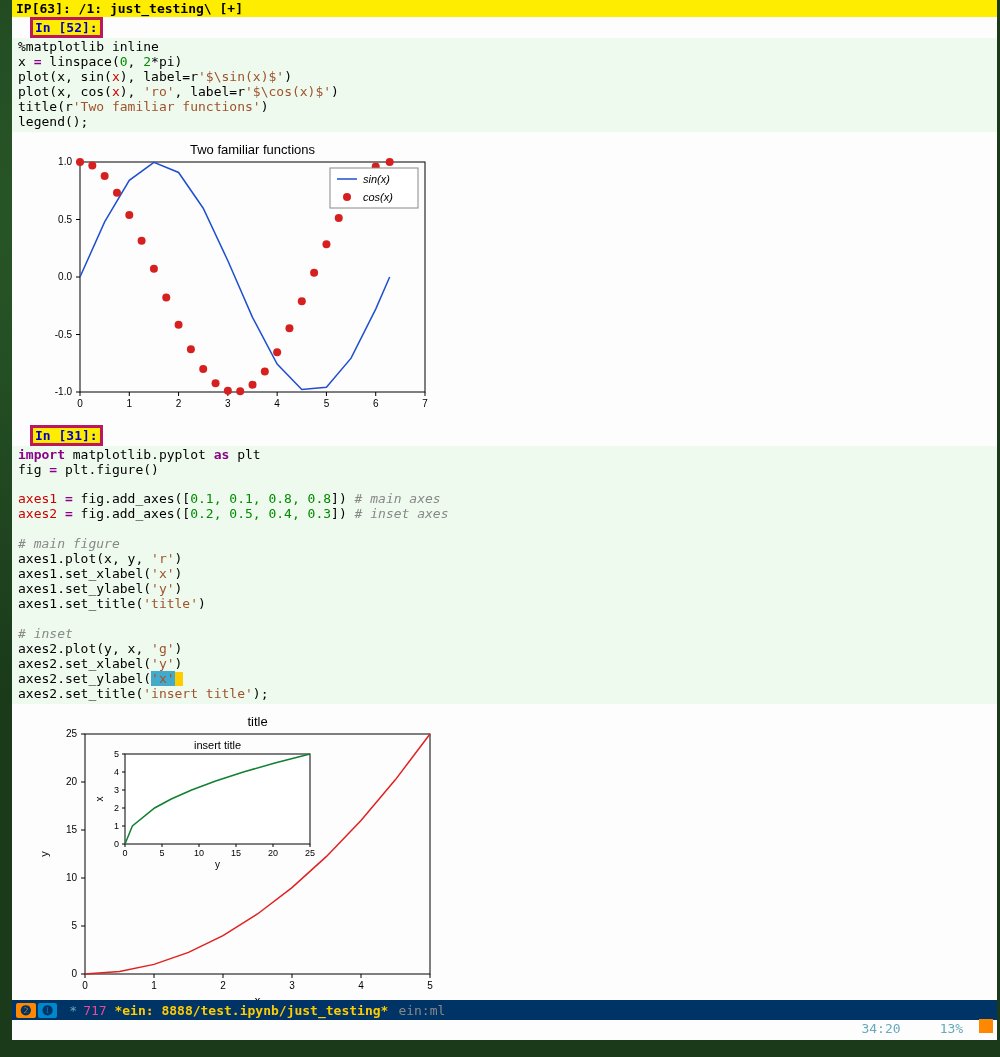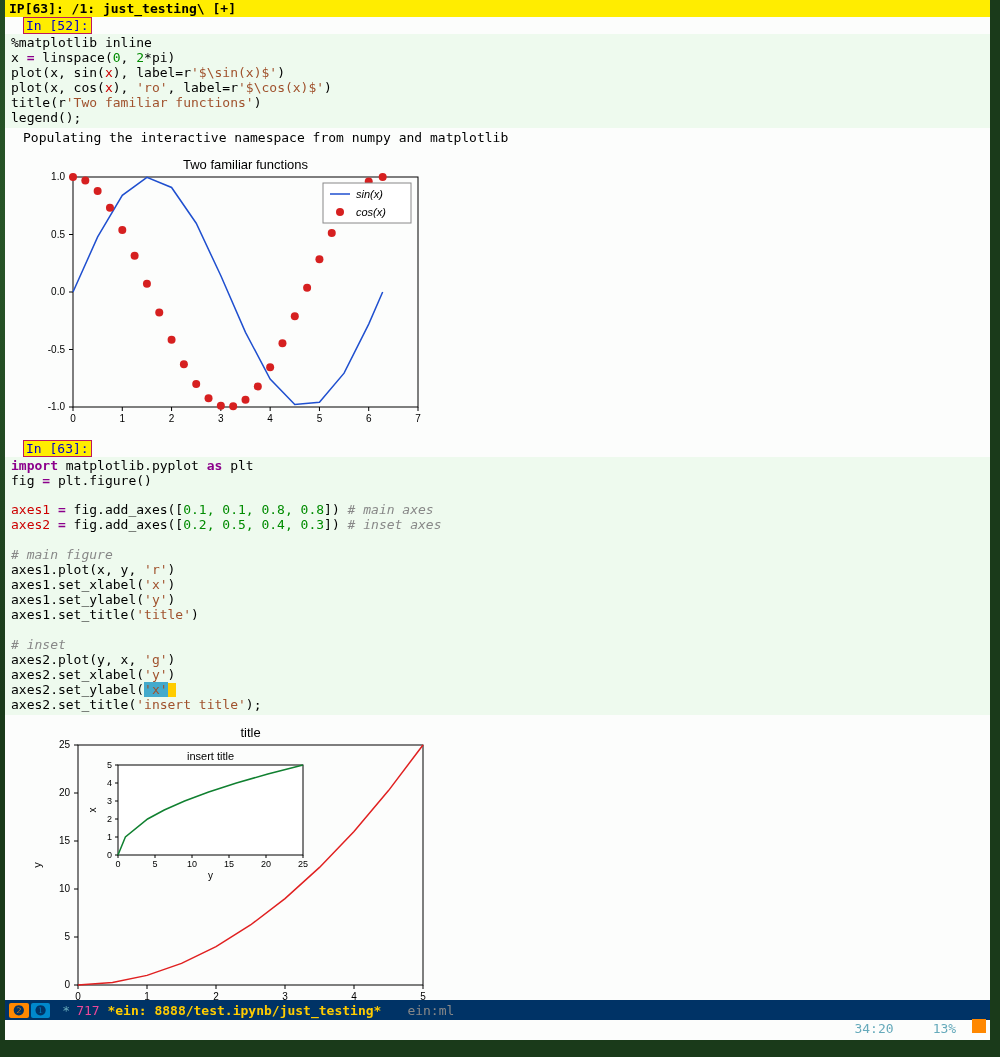--- a/index.html
+++ b/index.html
@@ -14,44 +14,44 @@
 }
 .leaf-bg {
   position: absolute;
   inset: 0;
   background: radial-gradient(circle at 10% 20%, #2a5a2a 0%, #1a3a1a 40%),
               radial-gradient(circle at 90% 80%, #2a5a2a 0%, #1a3a1a 40%),
               radial-gradient(circle at 50% 50%, #234a23 0%, #1a3a1a 60%);
 }
 .window {
   position: absolute;
-  left: 5px;
+  left: 12px;
   top: 0;
   width: 985px;
   height: 1040px;
   background: #fcfdfc;
 }
 .titlebar {
   background: #ffed00;
   color: #000;
   font-weight: bold;
   padding: 1px 4px;
   font-size: 13px;
 }
 .content {
   padding: 0;
 }
 .prompt-label {
   display: inline-block;
   background: #ffed00;
   color: #0000cd;
-  font-weight: normal;
+  font-weight: bold;
   padding: 0 2px;
   margin-left: 18px;
-  border: 1px solid #be185d;
+  border: 3px solid #be185d;
   cursor: pointer;
 }
 .code-cell {
   background: #eefaee;
   padding: 2px 2px 2px 6px;
   white-space: pre;
   line-height: 1.15;
   color: #000;
 }
 .output-text {
@@ -81,21 +81,21 @@
   color: #ccc;
   display: flex;
   align-items: center;
   font-size: 13px;
   padding: 0 4px;
 }
 .ml-badge { background: #ff8800; color: #003366; padding: 0 4px; font-weight: bold; border-radius: 2px; margin-right: 2px;}
 .ml-badge2 { background: #0088cc; color: #003366; padding: 0 4px; font-weight: bold; border-radius: 2px; margin-right: 6px;}
 .ml-star { color: #6ab; margin: 0 6px; }
 .ml-file { color: #ffcc00; font-weight: bold; text-align: center; }
-.ml-mode { color: #888; margin-left: 26px; }
+.ml-mode { color: #888; margin-left: 10px; }
 .ml-right { margin-left: auto; color: #6ab; margin-top: 34px; }
 .ml-block { background: #ff8800; display:inline-block; width:14px; height:14px; margin-left:8px; }
 
 svg text { font-family: sans-serif; }
 </style>
 </head>
 <body>
 
 <div class="leaf-bg"></div>
 
@@ -104,21 +104,20 @@
 
   <div class="content">
 
     <div><span class="prompt-label">In [52]:</span></div>
     <div class="code-cell"><span>%matplotlib inline</span>
 <span>x </span><span class="kw">=</span><span> linspace(</span><span class="num">0</span><span>, </span><span class="num">2</span><span>*pi)</span>
 <span>plot(x, sin(</span><span class="var">x</span><span>), label=r</span><span class="str">'$\sin(x)$'</span><span>)</span>
 <span>plot(x, cos(</span><span class="var">x</span><span>), </span><span class="str">'ro'</span><span>, label=r</span><span class="str">'$\cos(x)$'</span><span>)</span>
 <span>title(r</span><span class="str">'Two familiar functions'</span><span>)</span>
 <span>legend();</span></div>
-    <div class="output-text">Populating the interactive namespace from numpy and matplotlib</div>
 
     <div class="chart-area">
       <svg id="chart1" width="400" height="270">
           <text x="222.5" y="12" text-anchor="middle" font-size="13">Two familiar functions</text>
           <rect x="50" y="20" width="345" height="230" fill="none" stroke="#000" stroke-width="1"></rect>
           <line x1="50" y1="250" x2="50" y2="254" stroke="#000"></line>
           <text x="50" y="265" text-anchor="middle" font-size="10">0</text>
           <line x1="99.28571428571428" y1="250" x2="99.28571428571428" y2="254" stroke="#000"></line>
           <text x="99.28571428571428" y="265" text-anchor="middle" font-size="10">1</text>
           <line x1="148.57142857142856" y1="250" x2="148.57142857142856" y2="254" stroke="#000"></line>
@@ -173,21 +172,21 @@
           <g>
             <rect x="300" y="26" width="88" height="40" fill="#fff" stroke="#888"></rect>
             <line x1="307" y1="37" x2="327" y2="37" stroke="#1f4fcf" stroke-width="1.5"></line>
             <text x="333" y="41" font-size="11" font-style="italic">sin(x)</text>
             <circle cx="317" cy="55" r="4" fill="#d62020"></circle>
             <text x="333" y="59" font-size="11" font-style="italic">cos(x)</text>
           </g>
         </svg>
     </div>
 
-    <div><span class="prompt-label">In [63]:</span></div>
+    <div><span class="prompt-label">In [31]:</span></div>
     <div class="code-cell"><span class="kw">import</span><span> matplotlib.pyplot </span><span class="kw">as</span><span> plt</span>
 <span>fig </span><span class="kw">=</span><span> plt.figure()</span>
 
 <span class="var">axes1 </span><span class="kw">=</span><span> fig.add_axes([</span><span class="num">0.1, 0.1, 0.8, 0.8</span><span>]) </span><span class="cm"># main axes</span>
 <span class="var">axes2 </span><span class="kw">=</span><span> fig.add_axes([</span><span class="num">0.2, 0.5, 0.4, 0.3</span><span>]) </span><span class="cm"># inset axes</span>
 
 <span class="cm"># main figure</span>
 <span>axes1.plot(x, y, </span><span class="str">'r'</span><span>)</span>
 <span>axes1.set_xlabel(</span><span class="str">'x'</span><span>)</span>
 <span>axes1.set_ylabel(</span><span class="str">'y'</span><span>)</span>

